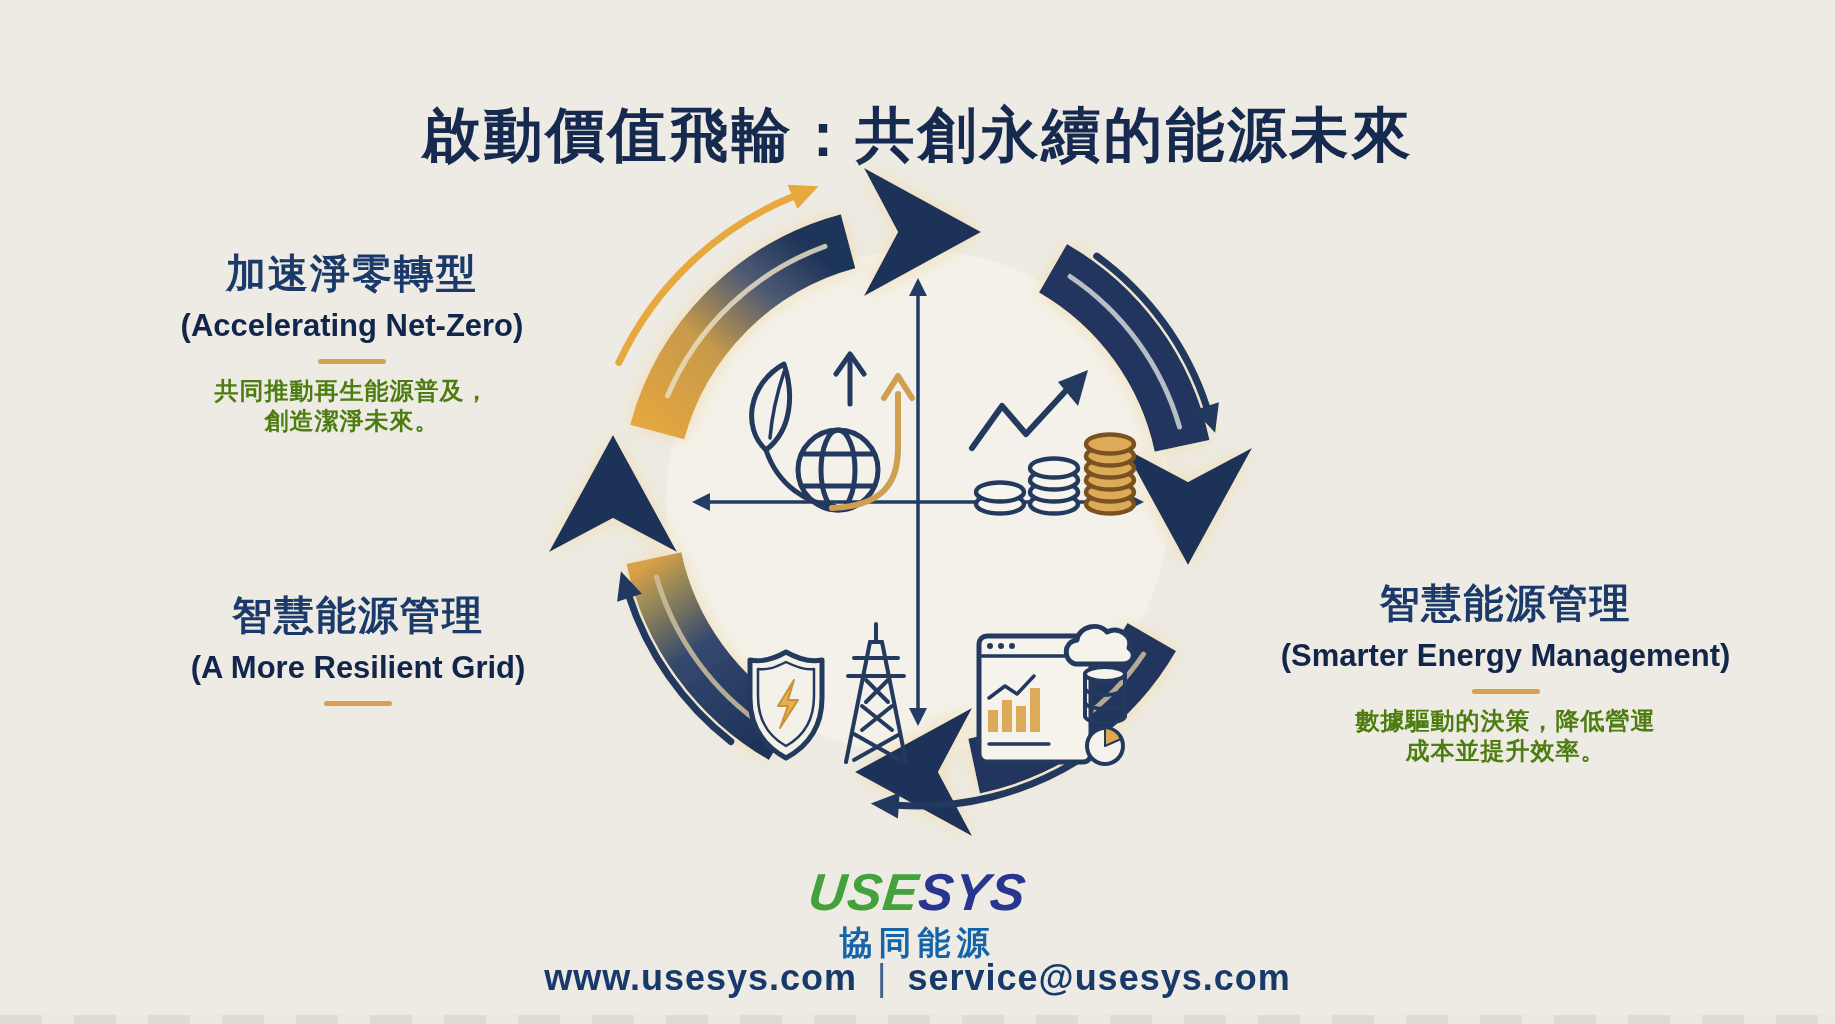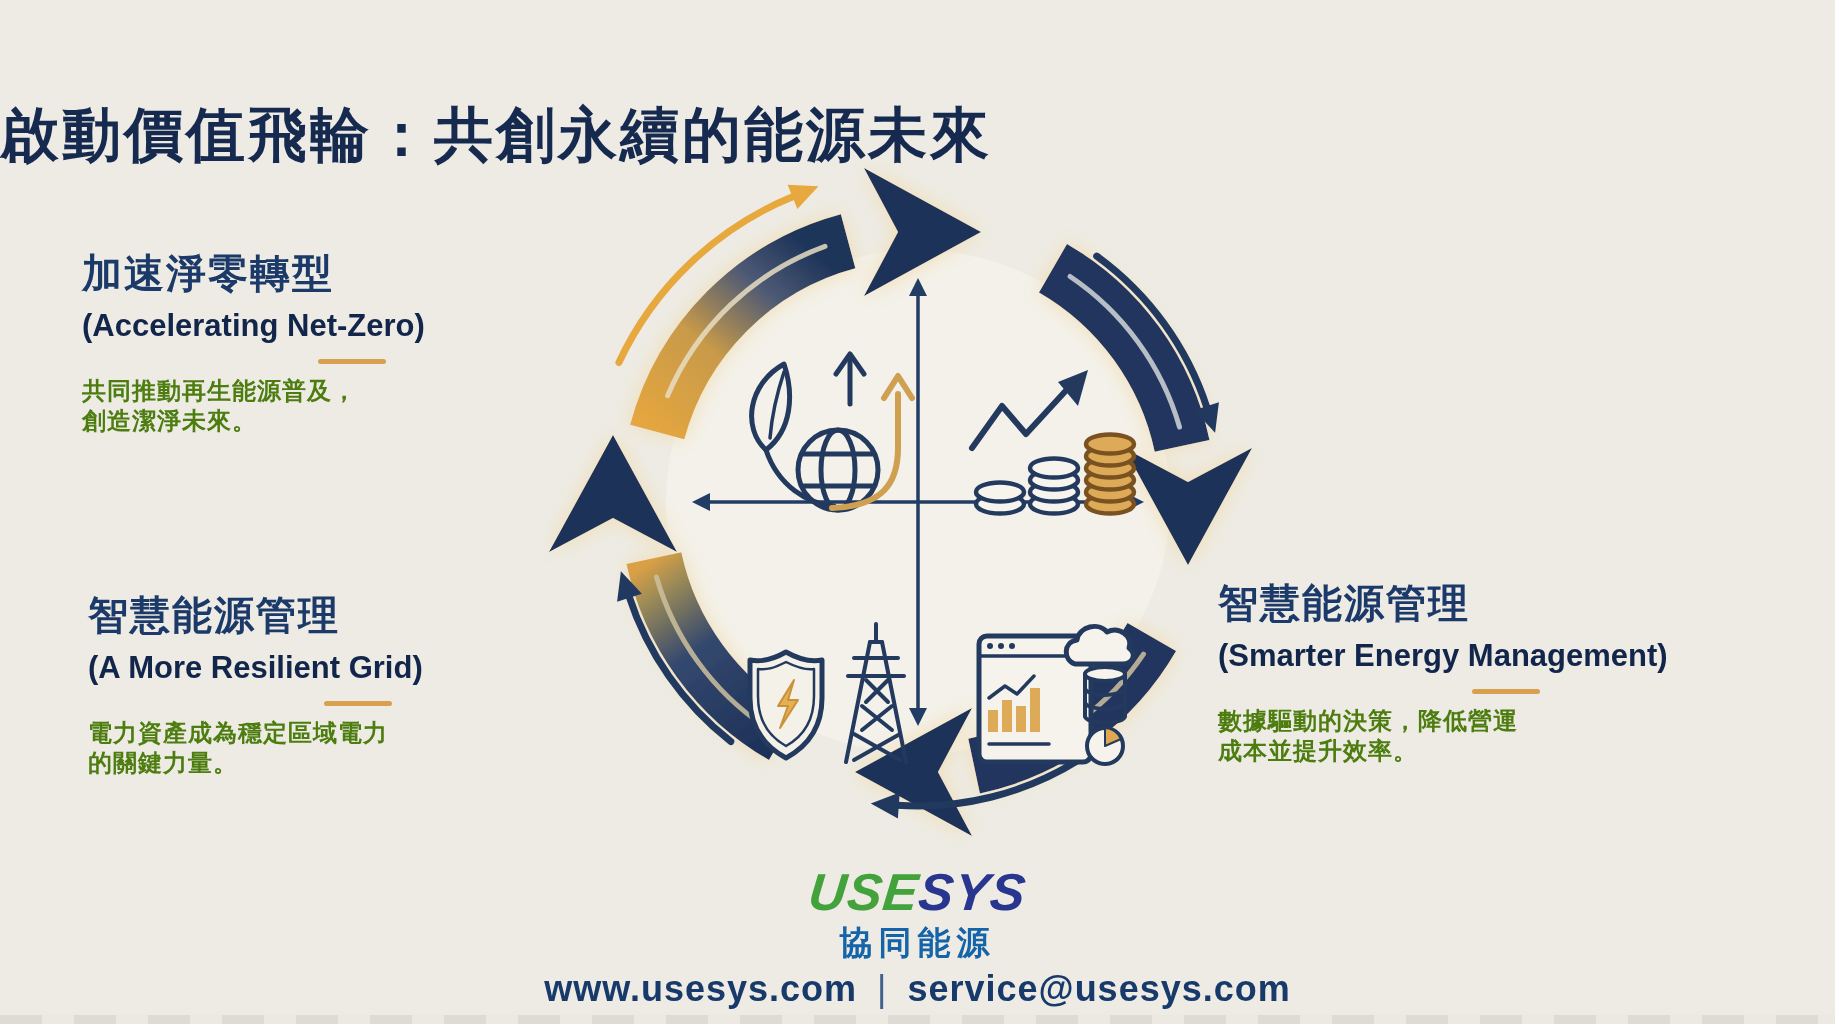--- a/index.html
+++ b/index.html
@@ -3,39 +3,39 @@
 <meta charset="utf-8">
 <style>
   html,body{margin:0;padding:0}
   body{
     width:1835px;height:1024px;position:relative;overflow:hidden;
     background:#edebe4;
     font-family:"Liberation Sans","DejaVu Sans",sans-serif;
   }
   .stage{position:absolute;inset:0}
   .title{
-    position:absolute;top:56px;left:0;width:100%;
+    position:absolute;top:56px;left:0;width:100%;text-align:center;
     font-size:59px;font-weight:900;color:#16294e;letter-spacing:3px;
   }
-  .quad{position:absolute;}
+  .quad{position:absolute;text-align:center}
   .q-nw{left:82px;top:246px;width:540px}
   .q-ne{left:1208px;top:246px;width:560px}
   .q-sw{left:88px;top:588px;width:540px}
   .q-se{left:1218px;top:576px;width:575px}
   .q-heading{font-size:40px;font-weight:900;color:#1c3a69;letter-spacing:2px}
   .q-sub{font-size:31px;font-weight:700;color:#12254a;margin-top:7px;letter-spacing:0px}
   .q-divider{width:68px;height:5px;border-radius:3px;background:#d8a14f;margin:15px auto 12px}
   .q-body{font-size:24px;font-weight:600;color:#4d7c0f;line-height:1.24;letter-spacing:1px}
   .flywheel{position:absolute;left:458px;top:112px;width:920px;height:790px}
   .footer{position:absolute;top:866px;left:0;width:100%;text-align:center;line-height:1}
   .logo{font-size:52px;font-weight:900;font-style:italic;letter-spacing:1px;display:inline-block;transform:skewX(-6deg)}
   .logo .use{color:#44a23d}
   .logo .sys{color:#28368f}
   .company{font-size:33px;font-weight:800;color:#1563a8;margin-top:8px;letter-spacing:6px}
-  .contact{font-size:36px;font-weight:700;color:#173a6b;margin-top:12px;letter-spacing:1px}
+  .contact{font-size:36px;font-weight:700;color:#173a6b;margin-top:1px;letter-spacing:1px}
   .contact .sep{margin:0 20px;color:#41608c;font-weight:400}
   .bottom-artifact{
     position:absolute;bottom:0;left:0;right:0;height:9px;
     background:repeating-linear-gradient(90deg,
       rgba(82,82,76,.13) 0 42px, rgba(82,82,76,.02) 42px 74px);
     opacity:.8;
   }
 </style>
 </head>
 <body>
@@ -49,21 +49,20 @@
     <div class="q-sub">(Accelerating Net-Zero)</div>
     <div class="q-divider"></div>
     <div class="q-body"><span>共同推動再生能源普及，</span><br><span>創造潔淨未來。</span></div>
   </section>
 
 
   <section class="quad q-sw">
     <div class="q-heading">智慧能源管理</div>
     <div class="q-sub">(A More Resilient Grid)</div>
     <div class="q-divider"></div>
-    <div class="q-body"><span>電力資產成為穩定區域電力</span><br><span>的關鍵力量。</span></div>
   </section>
 
   <section class="quad q-se">
     <div class="q-heading">智慧能源管理</div>
     <div class="q-sub">(Smarter Energy Management)</div>
     <div class="q-divider"></div>
     <div class="q-body"><span>數據驅動的決策，降低營運</span><br><span>成本並提升效率。</span></div>
   </section>
 
   <div class="flywheel">

